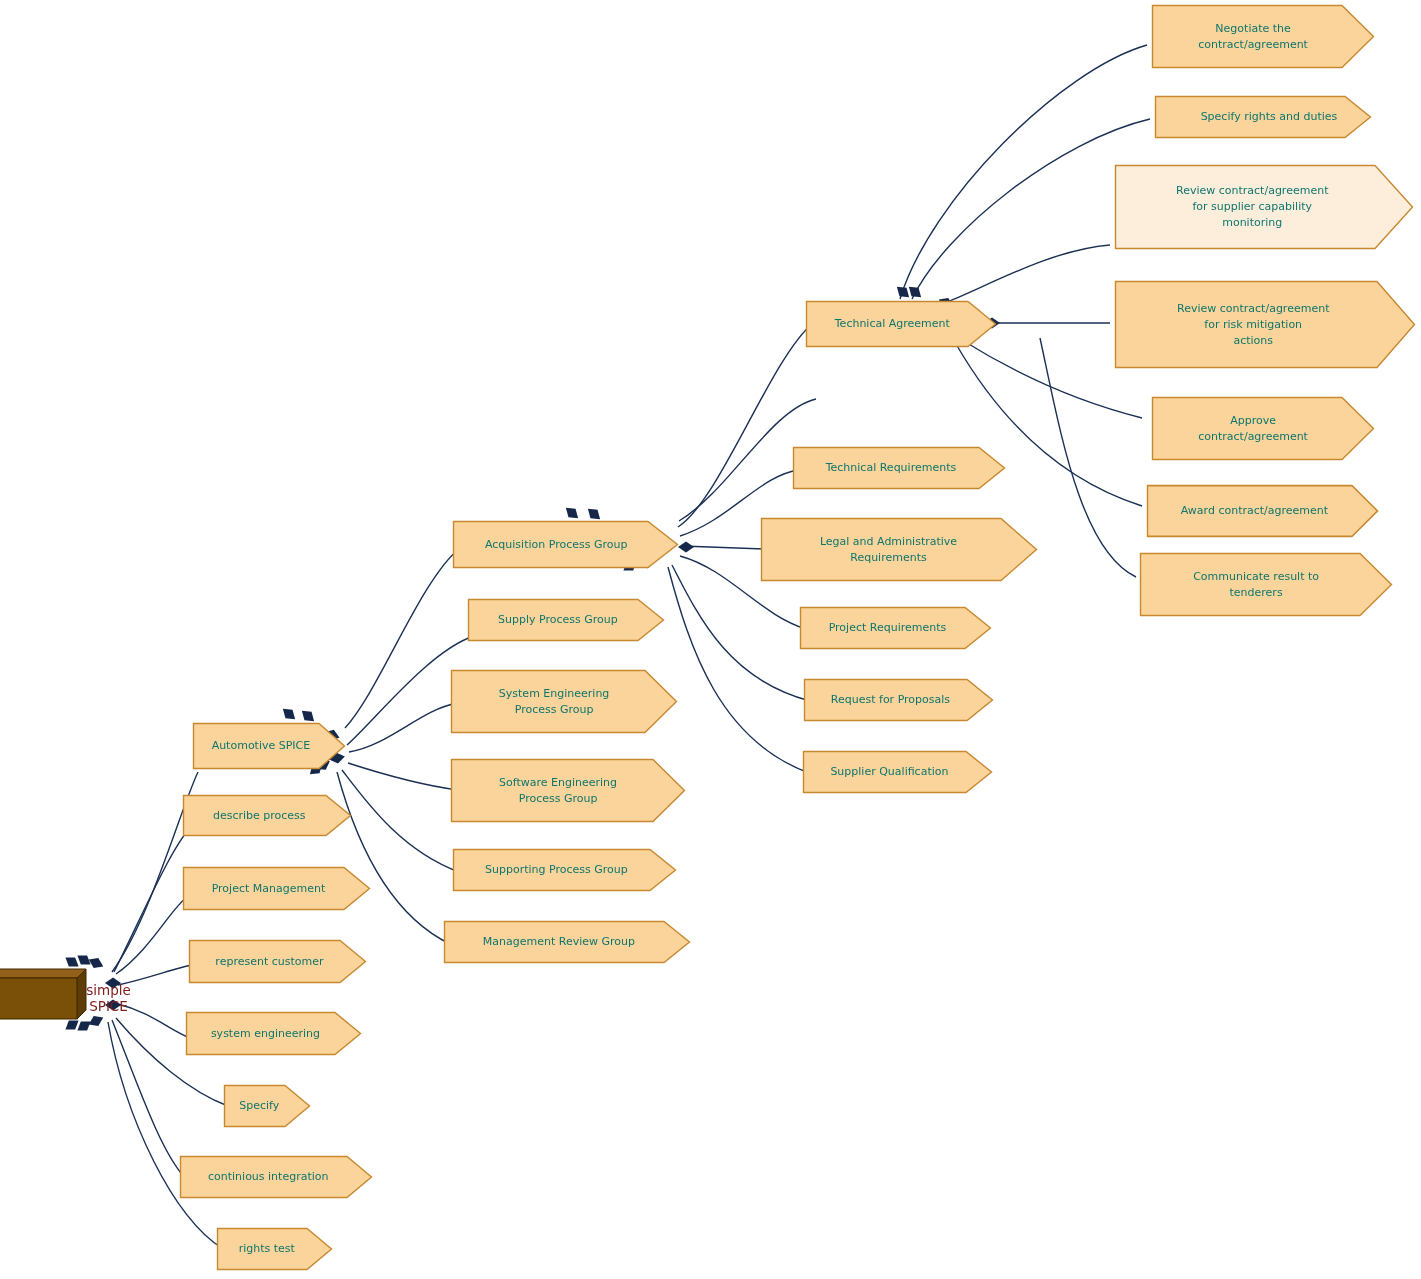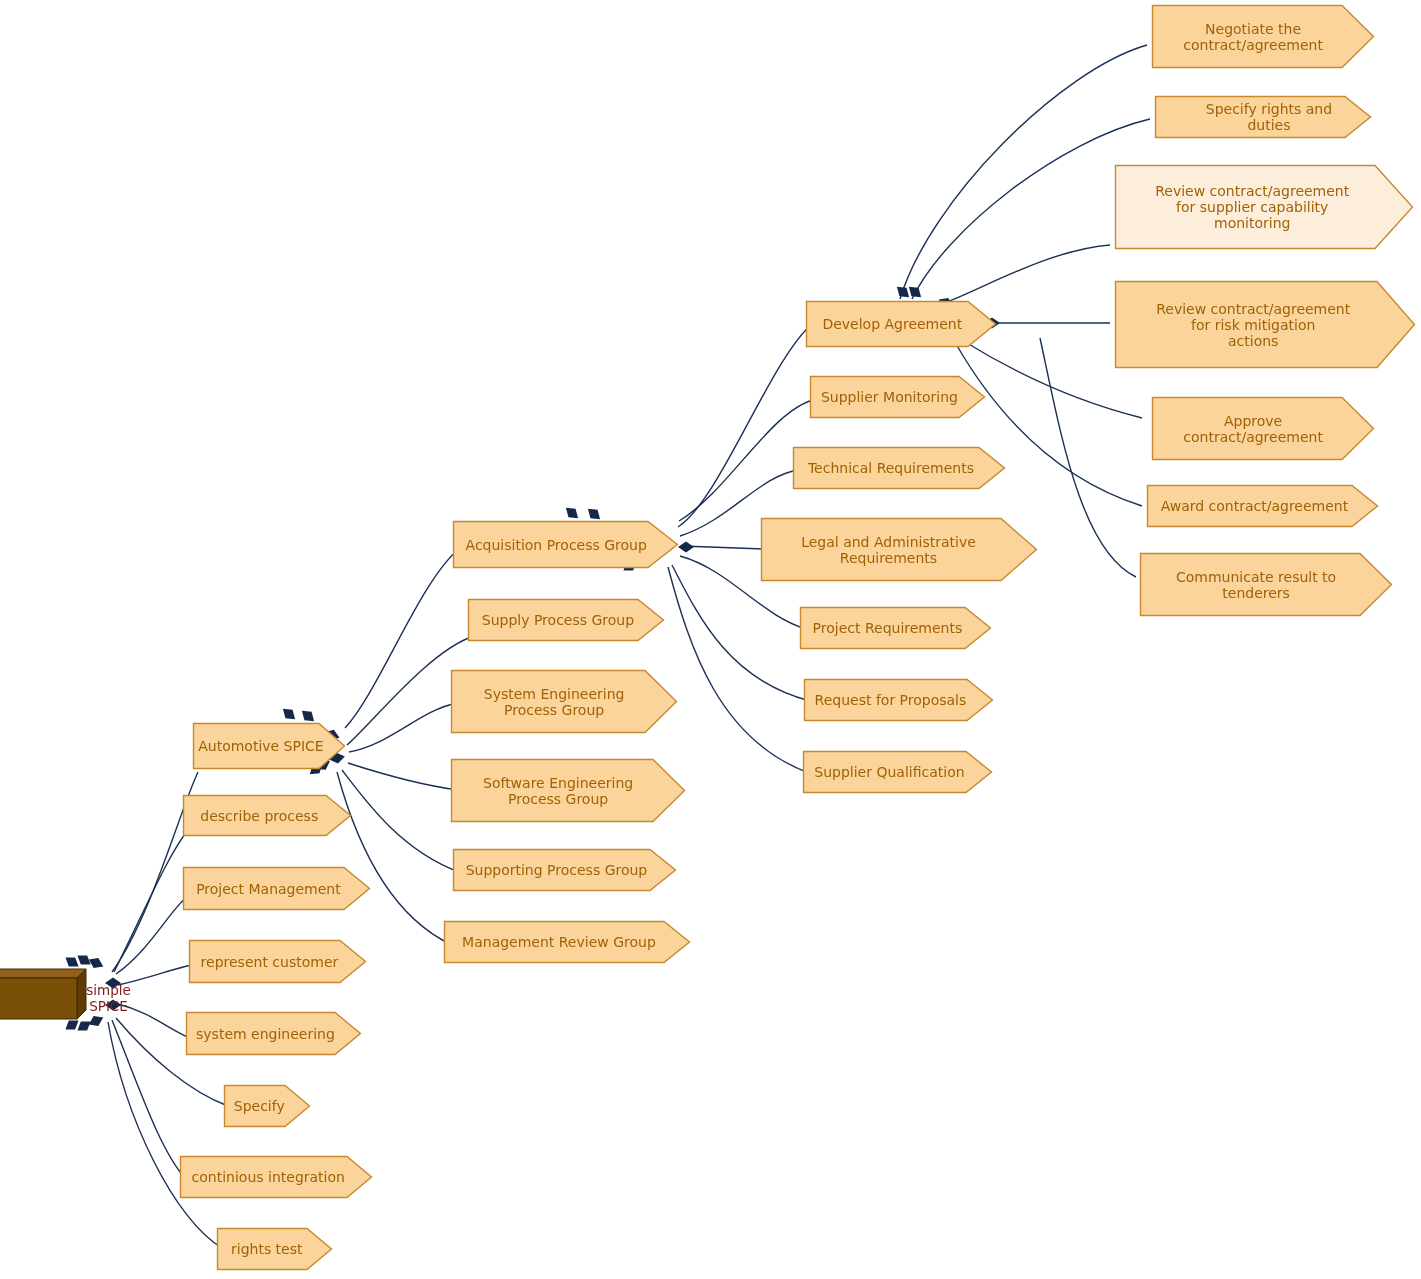--- a/index.html
+++ b/index.html
@@ -25,23 +25,23 @@
     height: 1279px;
     pointer-events: none;
   }
   .node {
     position: absolute;
     box-sizing: border-box;
     display: flex;
     align-items: center;
     justify-content: center;
     text-align: center;
-    font-size: 14px;
+    font-size: 11px;
     line-height: 16px;
-    color: #a16207;
+    color: #0f766e;
     white-space: pre-line;
   }
   .node .label {
     position: relative;
     z-index: 2;
     padding: 0 2px;
     display: block;
   }
   .node svg.shape {
     position: absolute;
@@ -172,24 +172,21 @@
       </svg><span class="label" style="margin-right: 19.84px; text-align: center;">Software Engineering
 Process Group</span></div>
     <div class="node" style="left: 453px; top: 849px; width: 223px; height: 42px;"><svg class="shape" viewBox="0 0 223 42" preserveAspectRatio="none">
         <polygon points="0.5,0.5 197,0.5 222.5,21 197,41.5 0.5,41.5" fill="#FAD49A" stroke="#C8882F" stroke-width="1.4"></polygon>
       </svg><span class="label" style="margin-right: 16.12px;">Supporting Process Group</span></div>
     <div class="node" style="left: 444px; top: 921px; width: 246px; height: 42px;"><svg class="shape" viewBox="0 0 246 42" preserveAspectRatio="none">
         <polygon points="0.5,0.5 220,0.5 245.5,21 220,41.5 0.5,41.5" fill="#FAD49A" stroke="#C8882F" stroke-width="1.4"></polygon>
       </svg><span class="label" style="margin-right: 16.12px;">Management Review Group</span></div>
     <div class="node" style="left: 806px; top: 301px; width: 190px; height: 46px;"><svg class="shape" viewBox="0 0 190 46" preserveAspectRatio="none">
         <polygon points="0.5,0.5 162,0.5 189.5,23 162,45.5 0.5,45.5" fill="#FAD49A" stroke="#C8882F" stroke-width="1.4"></polygon>
-      </svg><span class="label" style="margin-right: 17.36px;">Develop Agreement</span></div>
-    <div class="node" style="left: 810px; top: 376px; width: 175px; height: 42px;"><svg class="shape" viewBox="0 0 175 42" preserveAspectRatio="none">
-        <polygon points="0.5,0.5 149,0.5 174.5,21 149,41.5 0.5,41.5" fill="#FAD49A" stroke="#C8882F" stroke-width="1.4"></polygon>
-      </svg><span class="label" style="margin-right: 16.12px;">Supplier Monitoring</span></div>
+      </svg><span class="label" style="margin-right: 17.36px;">Technical Agreement</span></div>
     <div class="node" style="left: 793px; top: 447px; width: 212px; height: 42px;"><svg class="shape" viewBox="0 0 212 42" preserveAspectRatio="none">
         <polygon points="0.5,0.5 186,0.5 211.5,21 186,41.5 0.5,41.5" fill="#FAD49A" stroke="#C8882F" stroke-width="1.4"></polygon>
       </svg><span class="label" style="margin-right: 16.12px;">Technical Requirements</span></div>
     <div class="node" style="left: 761px; top: 518px; width: 276px; height: 63px;"><svg class="shape" viewBox="0 0 276 63" preserveAspectRatio="none">
         <polygon points="0.5,0.5 240,0.5 275.5,31.5 240,62.5 0.5,62.5" fill="#FAD49A" stroke="#C8882F" stroke-width="1.4"></polygon>
       </svg><span class="label" style="margin-right: 21px;">Legal and Administrative
 Requirements</span></div>
     <div class="node" style="left: 800px; top: 607px; width: 191px; height: 42px;"><svg class="shape" viewBox="0 0 191 42" preserveAspectRatio="none">
         <polygon points="0.5,0.5 165,0.5 190.5,21 165,41.5 0.5,41.5" fill="#FAD49A" stroke="#C8882F" stroke-width="1.4"></polygon>
       </svg><span class="label" style="margin-right: 16.12px;">Project Requirements</span></div>
@@ -213,20 +210,20 @@
 monitoring</span></div>
     <div class="node" style="left: 1115px; top: 281px; width: 300px; height: 87px;"><svg class="shape" viewBox="0 0 300 87" preserveAspectRatio="none">
         <polygon points="0.5,0.5 262,0.5 299.5,43.5 262,86.5 0.5,86.5" fill="#FAD49A" stroke="#C8882F" stroke-width="1.4"></polygon>
       </svg><span class="label" style="margin-right: 23.56px;">Review contract/agreement
 for risk mitigation
 actions</span></div>
     <div class="node" style="left: 1152px; top: 397px; width: 222px; height: 63px;"><svg class="shape" viewBox="0 0 222 63" preserveAspectRatio="none">
         <polygon points="0.5,0.5 190,0.5 221.5,31.5 190,62.5 0.5,62.5" fill="#FAD49A" stroke="#C8882F" stroke-width="1.4"></polygon>
       </svg><span class="label" style="margin-right: 19.84px;">Approve
 contract/agreement</span></div>
-    <div class="node" style="left: 1147px; top: 485px; width: 231px; height: 42px;"><svg class="shape" viewBox="0 0 231 42" preserveAspectRatio="none">
+    <div class="node" style="left: 1147px; top: 485px; width: 231px; height: 52px;"><svg class="shape" viewBox="0 0 231 42" preserveAspectRatio="none">
         <polygon points="0.5,0.5 205,0.5 230.5,21 205,41.5 0.5,41.5" fill="#FAD49A" stroke="#C8882F" stroke-width="1.4"></polygon>
       </svg><span class="label" style="margin-right: 16.12px;">Award contract/agreement</span></div>
     <div class="node" style="left: 1140px; top: 553px; width: 252px; height: 63px;"><svg class="shape" viewBox="0 0 252 63" preserveAspectRatio="none">
         <polygon points="0.5,0.5 220,0.5 251.5,31.5 220,62.5 0.5,62.5" fill="#FAD49A" stroke="#C8882F" stroke-width="1.4"></polygon>
       </svg><span class="label" style="margin-right: 19.84px;">Communicate result to
 tenderers</span></div>
   </div>
 
 </body></html>

